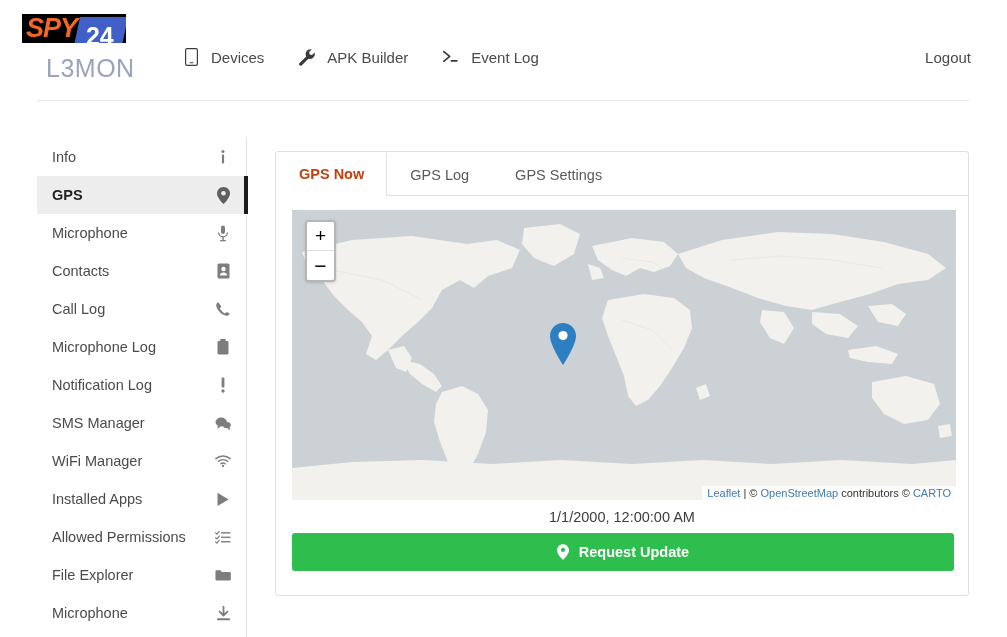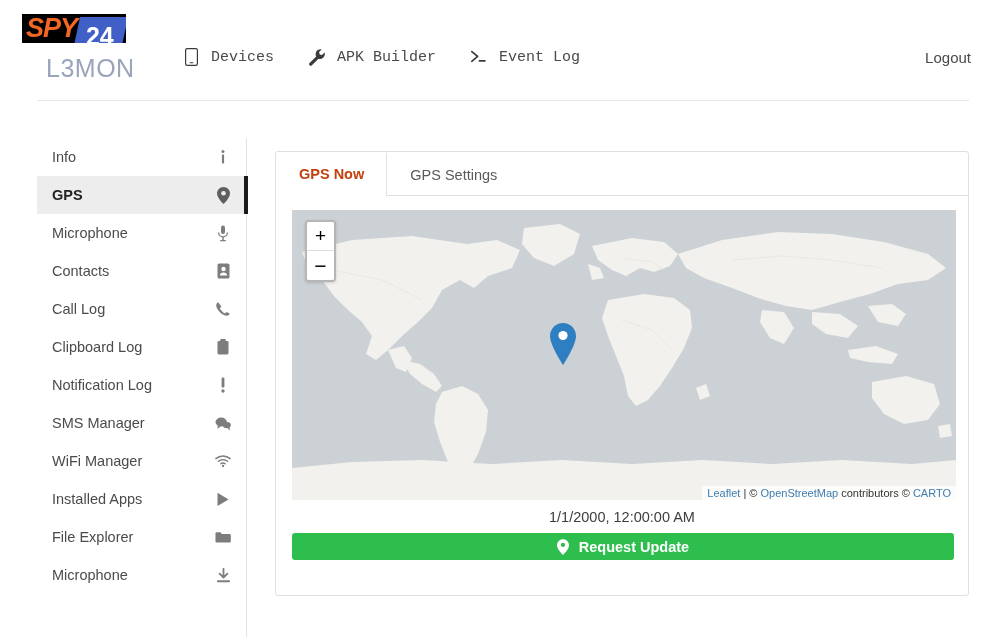--- a/index.html
+++ b/index.html
@@ -53,21 +53,20 @@
   }
 
   .nav {
     position: absolute; left: 180px; top: 44px;
     display: flex; align-items: center; gap: 30px;
   }
   .nav-item {
     display: flex; align-items: center; gap: 11px;
     color: #4a4a4a; font-size: 15px; cursor: pointer;
     padding: 4px 2px;
-    font-family: Liberation Mono, monospace;
   }
   .nav-label { color: #4a4a4a; }
   .nav-ico { display: inline-flex; width: 18px; height: 18px; align-items: center; justify-content: center; color: #3b3b3b; }
 
   .logout {
     position: absolute; right: 36px; top: 49px;
     font-size: 15px; color: #4a4a4a; cursor: pointer;
   }
   .hdr-divider {
     position: absolute; left: 37px; top: 100px; width: 932px; height: 1px;
@@ -161,21 +160,21 @@
     font-size: 11px; color: #333; padding: 1px 5px;
     font-family: "Liberation Sans", sans-serif;
   }
   .attrib a { color: #3f7cb0; text-decoration: none; }
 
   .timestamp {
     text-align: center; font-size: 14.5px; color: #3d3d3d;
     padding: 9px 0 8px 0;
   }
   .req-btn {
-    width: 662px; height: 27px; margin: 0 auto;
+    width: 662px; height: 38px; margin: 0 auto;
     background: #2dbe4e; border: none; border-radius: 3px;
     color: #ffffff; font-weight: bold; font-size: 14.5px;
     display: flex; align-items: center; justify-content: center; gap: 10px;
     cursor: pointer; font-family: "Liberation Sans", sans-serif;
   }
   .req-btn .pin { display: inline-flex; }
 </style>
 </head>
 <body>
 
@@ -280,21 +279,21 @@
     <div class="side-item">
       <span>Call Log</span>
       <span class="side-ico">
         <svg width="16" height="16" viewBox="0 0 16 16">
             <path d="M3.2 1.2c-.9.4-2 1.6-2 3 0 4.3 6.4 10.6 10.6 10.6 1.4 0 2.6-1.1 3-2l-3.1-1.9-1.8 1.6c-1.6-.8-4.3-3.5-5.1-5.1l1.6-1.8z" fill="#7d7d7d"></path>
           </svg>
       </span>
     </div>
 
     <div class="side-item">
-      <span>Clipboard Log</span>
+      <span>Microphone Log</span>
       <span class="side-ico">
         <svg width="12" height="16" viewBox="0 0 12 16">
             <rect x="0.5" y="2" width="11" height="13.5" rx="1.4" fill="#7d7d7d"></rect>
             <rect x="3.2" y="0" width="5.6" height="3.4" rx="1" fill="#7d7d7d"></rect>
           </svg>
       </span>
     </div>
 
     <div class="side-item">
       <span>Notification Log</span>
@@ -332,20 +331,33 @@
 
     <div class="side-item">
       <span>Installed Apps</span>
       <span class="side-ico">
         <svg width="14" height="15" viewBox="0 0 14 15">
             <path d="M1.5 0.8 L12.6 7.4 L1.5 14z" fill="#7d7d7d"></path>
           </svg>
       </span>
     </div>
 
+    <div class="side-item">
+      <span>Allowed Permissions</span>
+      <span class="side-ico">
+        <svg width="17" height="14" viewBox="0 0 17 14">
+            <path d="M0.6 2.6 L2 4 L4.4 1" fill="none" stroke="#7d7d7d" stroke-width="1.3" stroke-linecap="round" stroke-linejoin="round"></path>
+            <path d="M0.6 7.6 L2 9 L4.4 6" fill="none" stroke="#7d7d7d" stroke-width="1.3" stroke-linecap="round" stroke-linejoin="round"></path>
+            <path d="M0.6 12.2 L2 13.5 L4.4 10.6" fill="none" stroke="#7d7d7d" stroke-width="1.3" stroke-linecap="round" stroke-linejoin="round"></path>
+            <rect x="6.4" y="1.8" width="10" height="1.5" fill="#7d7d7d"></rect>
+            <rect x="6.4" y="6.6" width="10" height="1.5" fill="#7d7d7d"></rect>
+            <rect x="6.4" y="11.3" width="10" height="1.5" fill="#7d7d7d"></rect>
+          </svg>
+      </span>
+    </div>
 
     <div class="side-item">
       <span>File Explorer</span>
       <span class="side-ico">
         <svg width="17" height="13" viewBox="0 0 17 13">
             <path d="M0.5 2.2a1.3 1.3 0 0 1 1.3-1.3h4l1.5 1.9h8.2a1.3 1.3 0 0 1 1.3 1.3v6.4a1.3 1.3 0 0 1-1.3 1.3H1.8A1.3 1.3 0 0 1 .5 10.5z" fill="#7d7d7d"></path>
           </svg>
       </span>
     </div>
 
@@ -358,20 +370,21 @@
           </svg>
       </span>
     </div>
 
   </div>
 
   <div class="card">
 
     <div class="tabs">
       <div class="tab active">GPS Now</div>
+      <div class="tab">GPS Log</div>
       <div class="tab">GPS Settings</div>
     </div>
 
     <div class="card-body">
 
       <div class="map">
         <svg class="map-svg" viewBox="0 0 664 290" preserveAspectRatio="none">
           <rect x="0" y="0" width="664" height="290" fill="#cbd1d4"></rect>
           <g fill="#f2f1ed">
 

